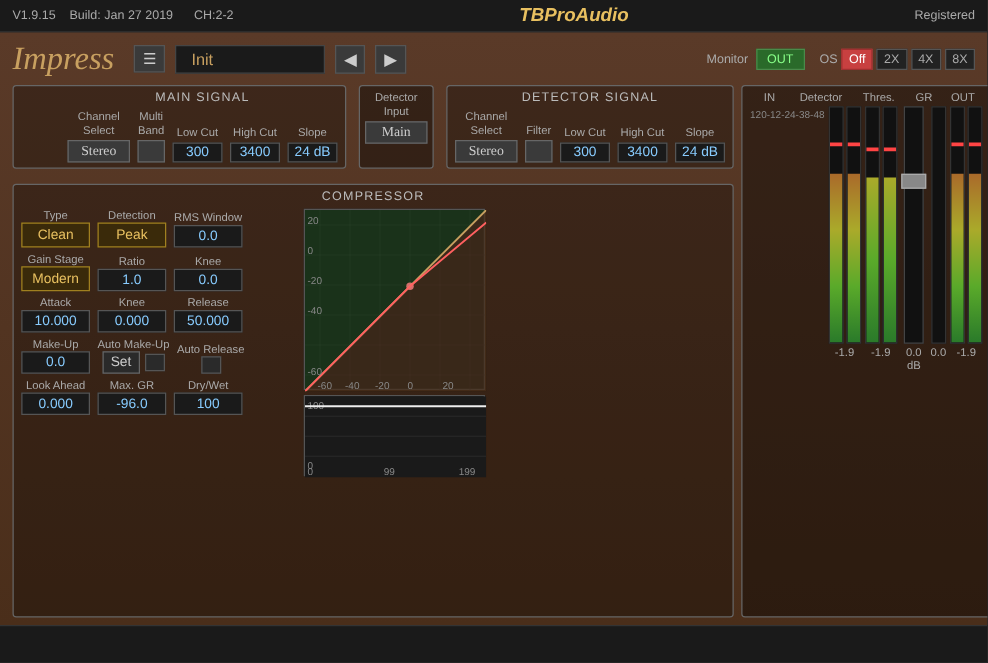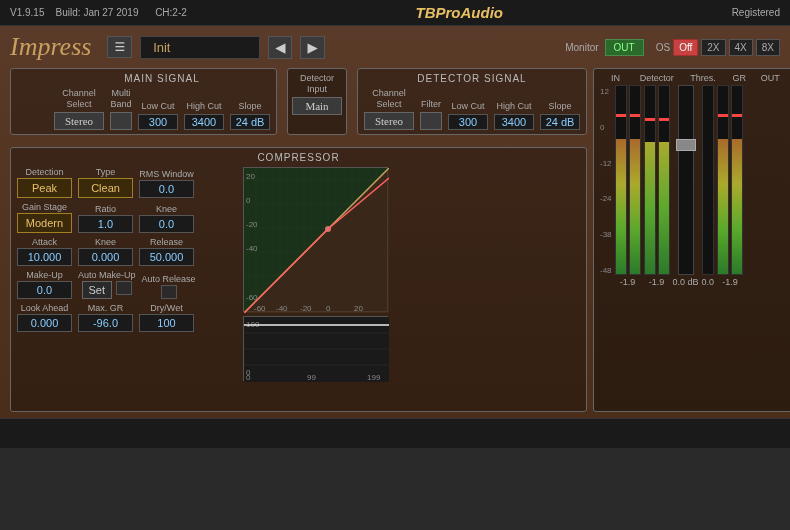--- a/index.html
+++ b/index.html
@@ -7,21 +7,21 @@
       width: 790px;
       height: 530px;
       background: #2a2a2a;
       font-family: Arial, sans-serif;
       font-size: 11px;
       color: #ccc;
       overflow: hidden;
     }
     .main-wrapper {
       width: 790px;
-      height: 448px;
+      height: 530px;
       display: flex;
       flex-direction: column;
     }
     
     .top-bar {
       background: #1a1a1a;
       display: flex;
       align-items: center;
       justify-content: space-between;
       padding: 4px 10px;
@@ -332,21 +332,21 @@
     }
 
     
     .graph-svg {
       position: absolute;
       top: 0; left: 0;
     }
 
     .auto-row {
       display: flex;
-      align-items: flex-start;
+      align-items: center;
       gap: 4px;
     }
     .auto-check {
       width: 16px;
       height: 14px;
       background: #2a2a2a;
       border: 1px solid #555;
       cursor: pointer;
       display: flex;
       align-items: center;
@@ -457,26 +457,26 @@
         </div>
 
         <div class="panel compressor-panel">
           <div class="panel-title">COMPRESSOR</div>
           <div class="compressor-inner">
 
             <div class="comp-controls">
 
               <div class="comp-row">
                 <div class="comp-field">
+                  <div class="field-label">Type</div>
+                  <button class="field-btn selected">Clean</button>
+                </div>
+                <div class="comp-field">
                   <div class="field-label">Detection</div>
                   <button class="field-btn selected">Peak</button>
-                </div>
-                <div class="comp-field">
-                  <div class="field-label">Type</div>
-                  <button class="field-btn selected">Clean</button>
                 </div>
                 <div class="comp-field">
                   <div class="field-label">RMS Window</div>
                   <div class="field-value">0.0</div>
                 </div>
               </div>
 
               <div class="comp-row">
                 <div class="comp-field">
                   <div class="field-label">Gain Stage</div>
@@ -610,21 +610,21 @@
         <div class="meters-header">
           <span class="meter-label">IN</span>
           <span class="meter-label" style="width:50px;">Detector</span>
           <span class="meter-label" style="width:40px;">Thres.</span>
           <span class="meter-label">GR</span>
           <span class="meter-label">OUT</span>
         </div>
 
         <div style="display:flex;gap:3px;align-items:flex-start;">
 
-          <div style="display:flex;flex-direction:column;justify-content:space-between;height:190px;padding-top:2px;">
+          <div style="display:flex;flex-direction:row;justify-content:space-between;height:190px;padding-top:2px;">
             <span style="font-size:8px;color:#888;">12</span>
             <span style="font-size:8px;color:#888;">0</span>
             <span style="font-size:8px;color:#888;">-12</span>
             <span style="font-size:8px;color:#888;">-24</span>
             <span style="font-size:8px;color:#888;">-38</span>
             <span style="font-size:8px;color:#888;">-48</span>
           </div>
 
           <div style="display:flex;flex-direction:column;align-items:center;gap:2px;">
             <div style="display:flex;gap:2px;">

